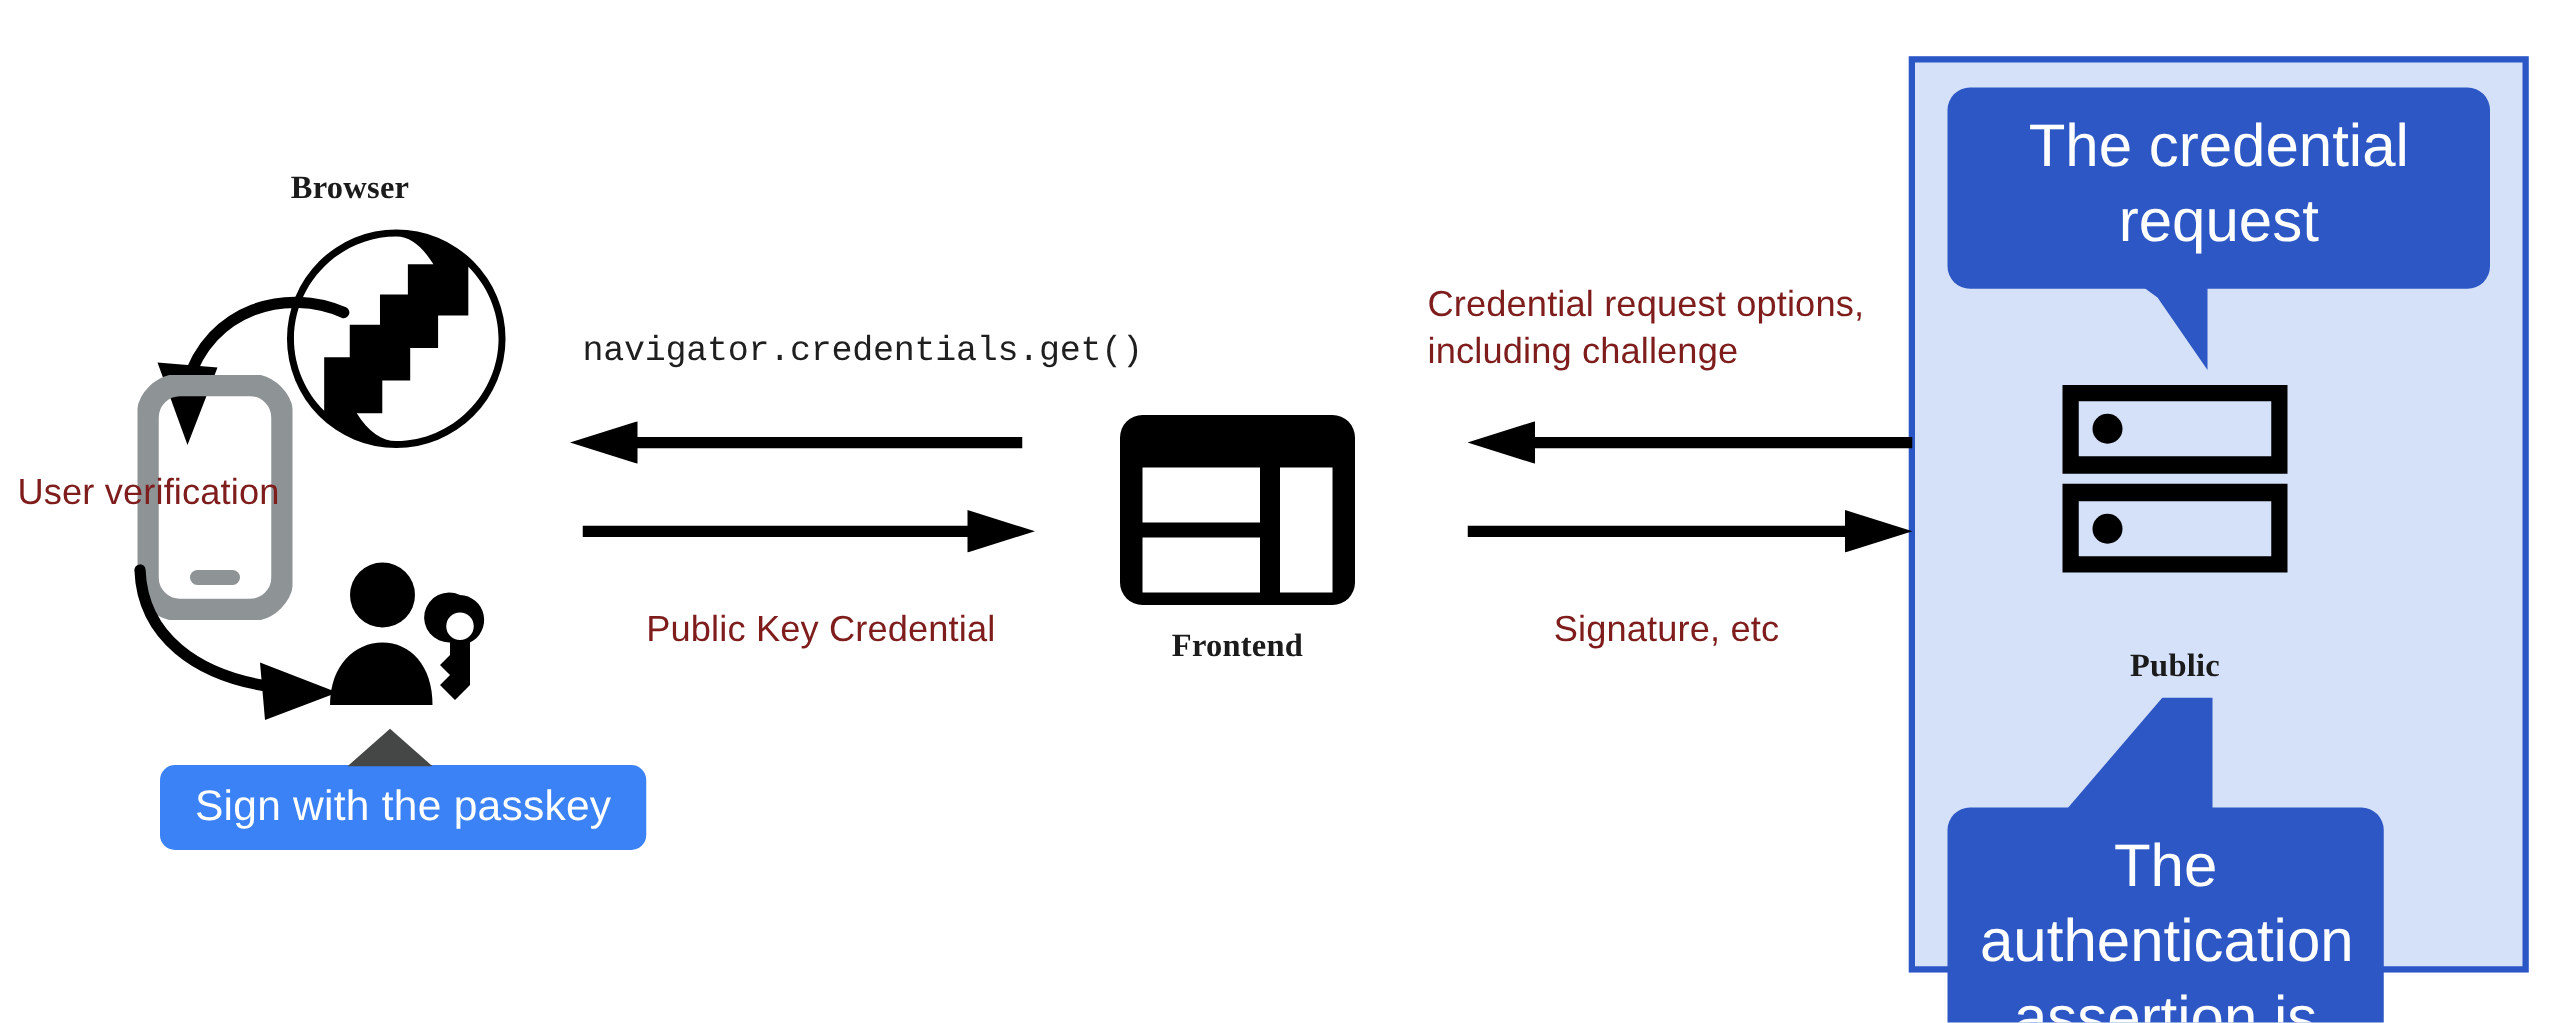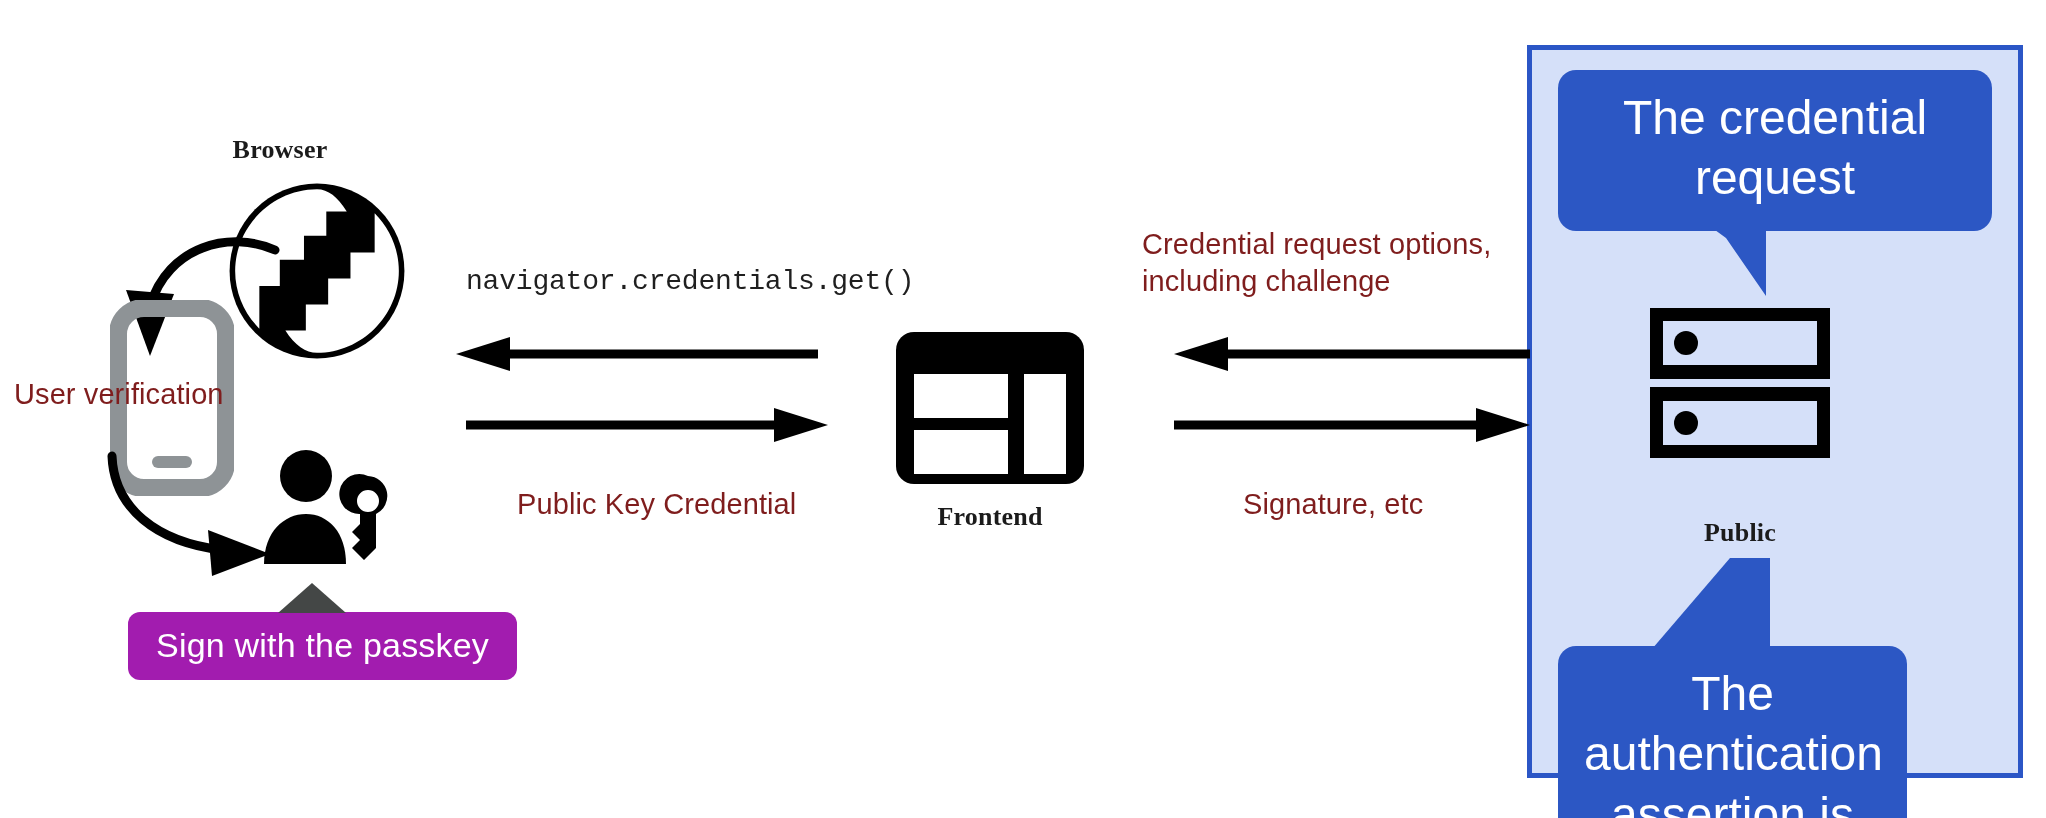--- a/index.html
+++ b/index.html
@@ -45,21 +45,21 @@
   .frontend{width:196px;height:160px;}
 
   
   .server{width:176px;height:190px;}
 
   
   .arrow svg{display:block;}
 
   
   .tooltip-dark{
-    background:#a21caf;border-radius:12px;
+    background:#3b82f6;border-radius:12px;
     padding:16px 28px 18px 28px;
     color:#ffffff;font-size:34px;font-weight:400;
     font-family:"Liberation Sans", sans-serif;
     white-space:nowrap;letter-spacing:.2px;line-height:1;
   }
   .tooltip-dark-wrap{position:absolute;}
   .tooltip-dark-tail{
     position:absolute;width:0;height:0;
     border-left:34px solid transparent;
     border-right:34px solid transparent;

